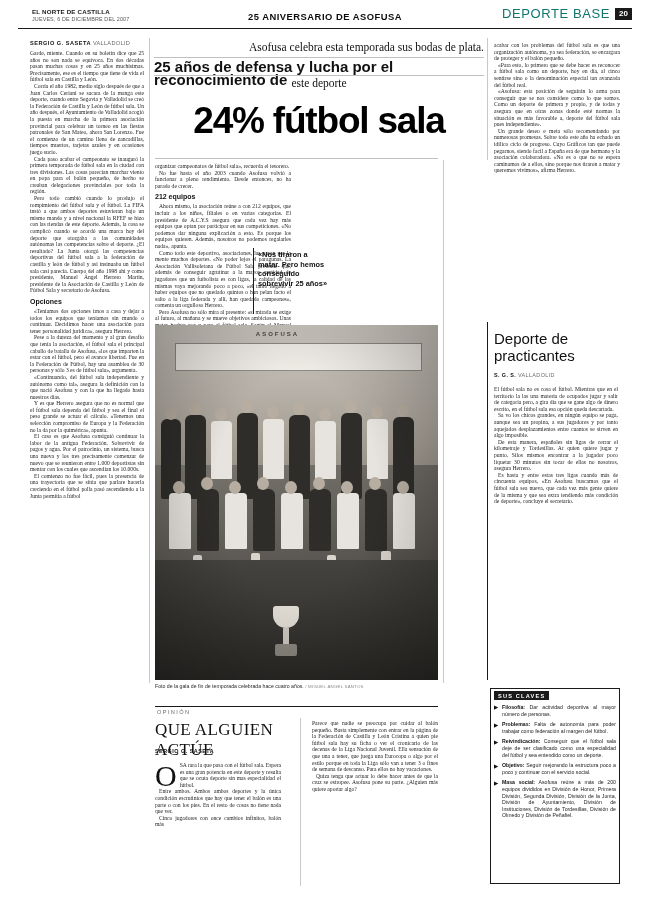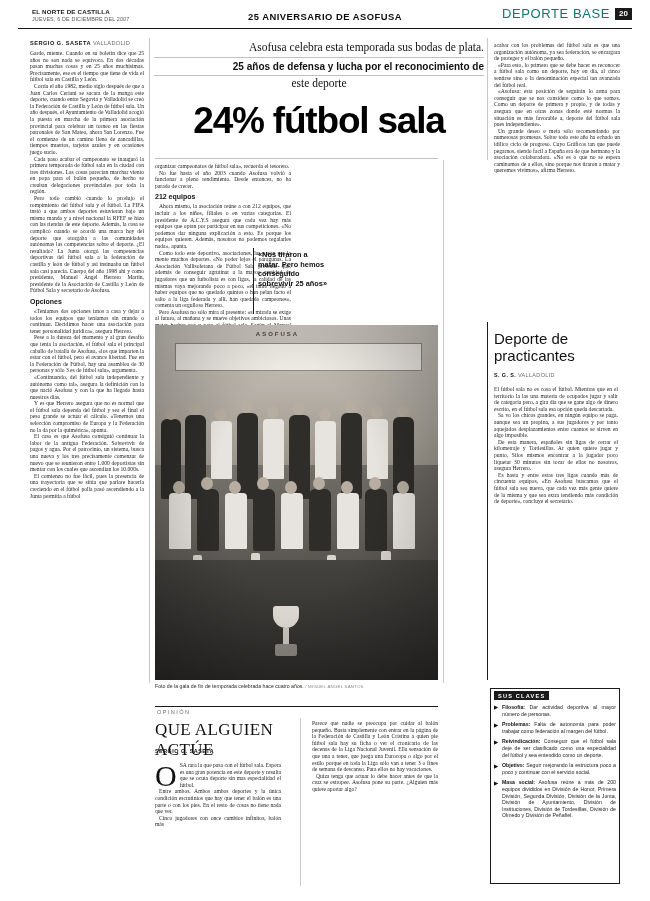--- a/index.html
+++ b/index.html
@@ -28,22 +28,22 @@
 
   
   .vrule{position:absolute;width:1px;background:#c9c9c9;}
   .hrule{position:absolute;height:1px;background:#1a1a1a;}
   .hrule-thin{position:absolute;height:1px;background:#c0c0c0;}
 
   
   .head-kicker{position:absolute;left:154px;top:41px;width:330px;text-align:right;
     font-family:"Liberation Serif",serif;font-size:11.5px;color:#111;line-height:13px;}
   .head-rule1{left:154px;top:57px;width:330px;}
-  .head-sub{position:absolute;left:154px;top:60px;width:330px;text-align:right;
-    font-family:"Liberation Sans",sans-serif;font-weight:bold;font-size:10px;
+  .head-sub{position:absolute;left:154px;top:60px;width:330px;text-align:left;
+    font-family:"Liberation Sans",sans-serif;font-weight:bold;font-size:15px;
     color:#111;line-height:13px;}
   .head-rule2{left:154px;top:75px;width:330px;}
   .head-sub2{position:absolute;left:154px;top:77px;width:330px;text-align:center;
     font-family:"Liberation Serif",serif;font-size:11.5px;color:#111;line-height:13px;}
   .head-main{position:absolute;left:154px;top:100px;width:330px;text-align:center;
     font-family:"Liberation Sans",sans-serif;font-weight:bold;font-size:37px;
     letter-spacing:-1.2px;color:#000;line-height:42px;}
 
   
   .col{position:absolute;}

